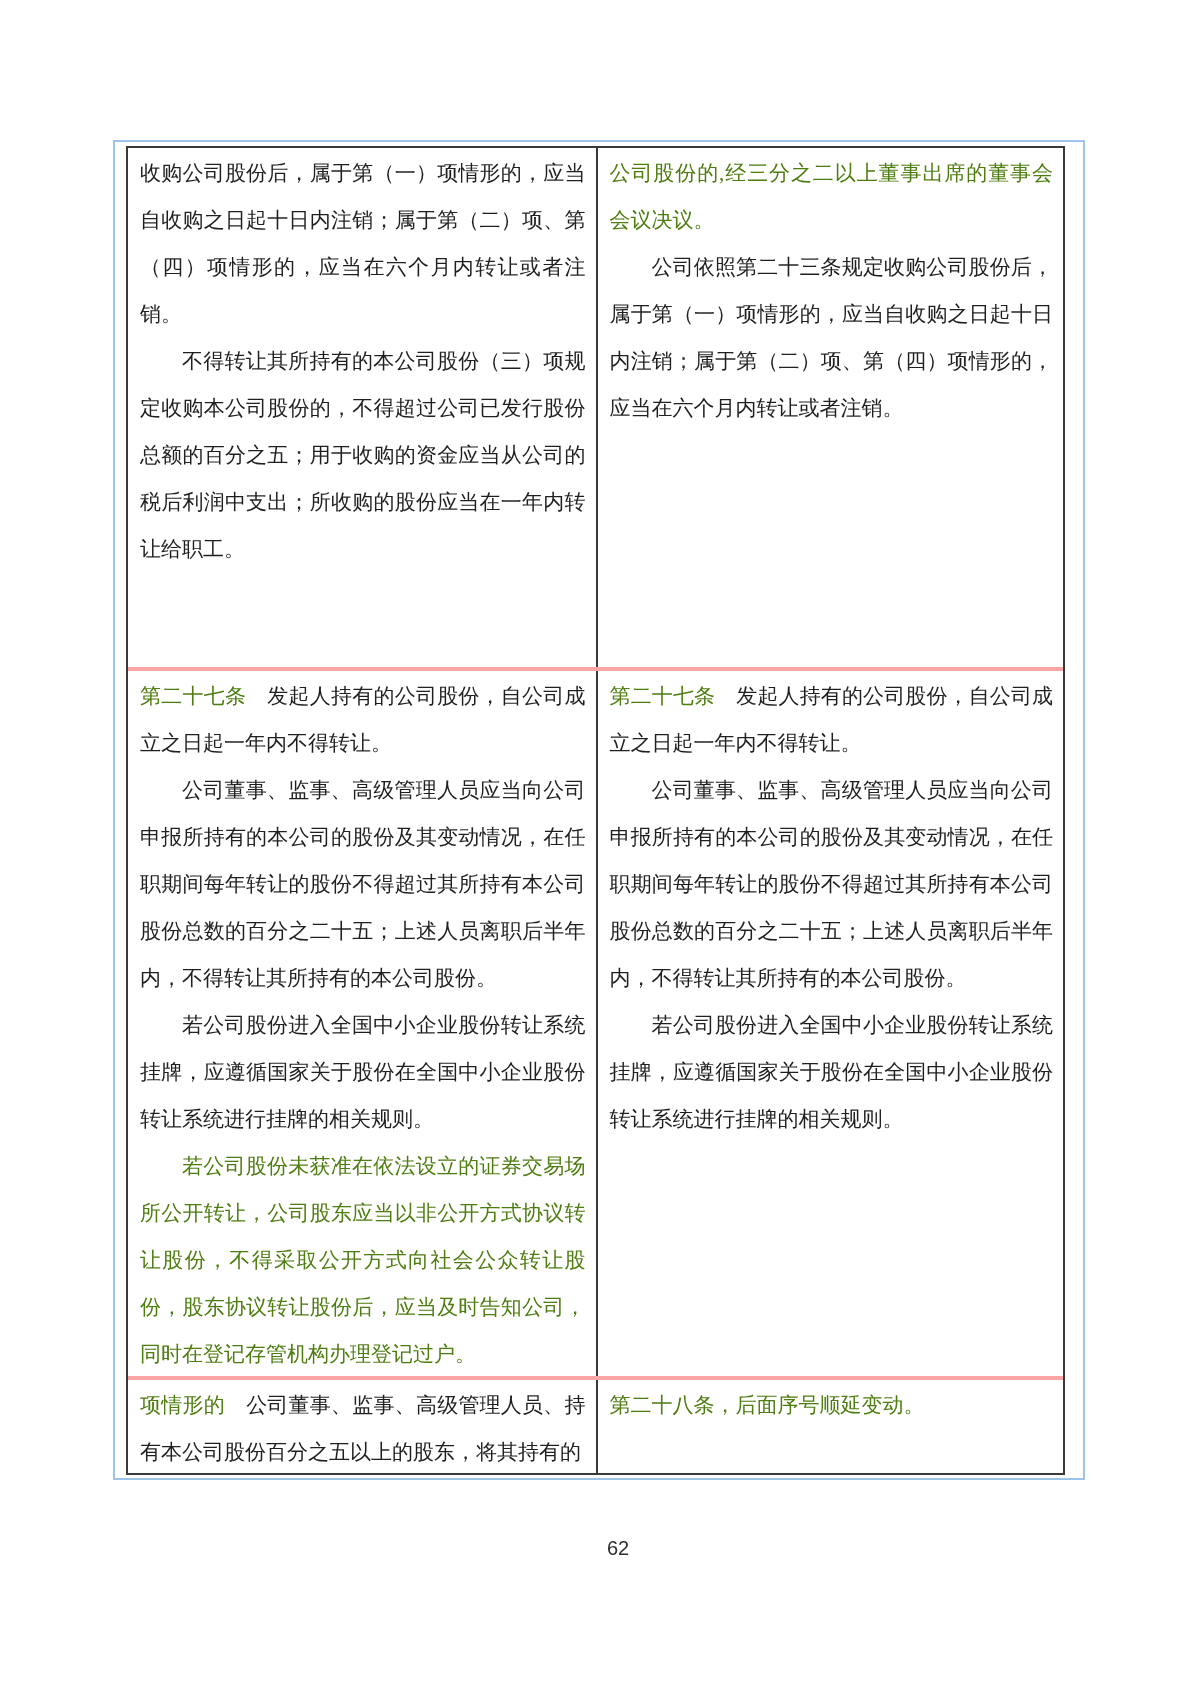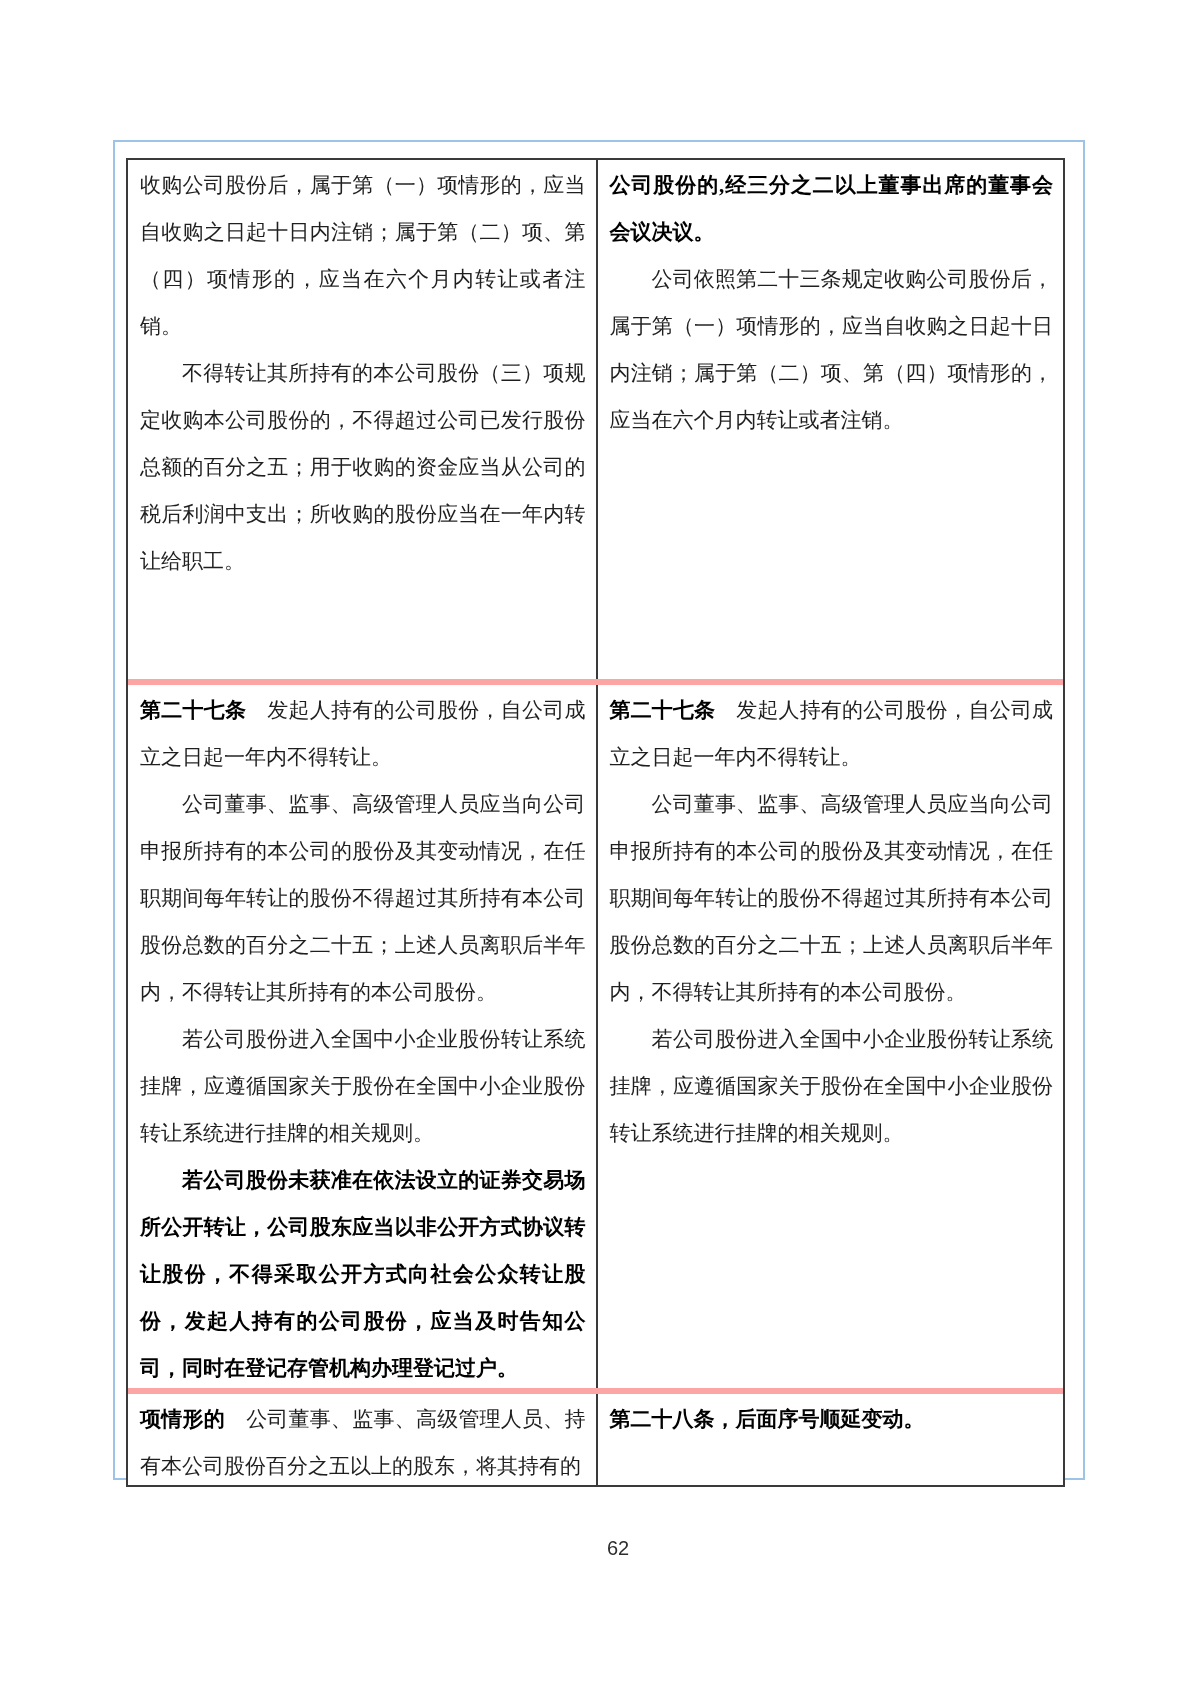--- a/index.html
+++ b/index.html
@@ -5,34 +5,34 @@
   html,body{margin:0;padding:0;}
   body{
     width:1200px;height:1697px;position:relative;background:#ffffff;
     font-family:"Liberation Serif","DejaVu Serif",serif;
   }
   .frame{
     position:absolute;left:113px;top:140px;width:972px;height:1340px;
     border:2px solid #9dc3e6;box-sizing:border-box;background:#ffffff;
   }
   .tbl{
-    position:absolute;left:11px;top:16px;width:939px;
+    position:absolute;left:11px;top:4px;width:939px;
     border:2px solid #3a3a3a;box-sizing:border-box;
     display:flex;flex-direction:column;background:#ffffff;
   }
   .trow{display:grid;grid-template-columns:1fr 1fr;box-sizing:border-box;}
-  .trow + .trow{border-top:6px solid #fca5a5;}
+  .trow + .trow{border-top:4px solid #fca5a5;}
   .r1{height:519px;}
   .r2{height:709px;}
   .r3{height:97px;}
   .cell{padding:2px 10px 0 12px;overflow:hidden;box-sizing:border-box;}
   .cR{border-left:2px solid #3a3a3a;}
   .p{margin:0;font-size:21px;line-height:47px;text-align:justify;color:#1f1f1f;letter-spacing:0;}
   .ind{text-indent:2em;}
-  .b{font-weight:700;color:#000000;}
+  .b{font-weight:400;color:#4d7c0f;}
   .pageno{
     position:absolute;left:0;right:0;top:1537px;text-align:center;
     font-family:"Liberation Sans","DejaVu Sans",sans-serif;
     font-size:20px;color:#2e2e2e;transform:translateX(18px);
   }
 </style>
 </head>
 <body>
 
 <div class="frame">
@@ -47,21 +47,21 @@
         <p class="p"><span class="b">公司股份的,经三分之二以上董事出席的董事会会议决议。</span></p>
         <p class="p ind"><span>公司依照第二十三条规定收购公司股份后，属于第（一）项情形的，应当自收购之日起十日内注销；属于第（二）项、第（四）项情形的，应当在六个月内转让或者注销。</span></p>
       </div>
     </div>
 
     <div class="trow r2">
       <div class="cell">
         <p class="p"><span class="b">第二十七条</span><span>　发起人持有的公司股份，自公司成立之日起一年内不得转让。</span></p>
         <p class="p ind"><span>公司董事、监事、高级管理人员应当向公司申报所持有的本公司的股份及其变动情况，在任职期间每年转让的股份不得超过其所持有本公司股份总数的百分之二十五；上述人员离职后半年内，不得转让其所持有的本公司股份。</span></p>
         <p class="p ind"><span>若公司股份进入全国中小企业股份转让系统挂牌，应遵循国家关于股份在全国中小企业股份转让系统进行挂牌的相关规则。</span></p>
-        <p class="p ind"><span class="b">若公司股份未获准在依法设立的证券交易场所公开转让，公司股东应当以非公开方式协议转让股份，不得采取公开方式向社会公众转让股份，发起人持有的公司股份，应当及时告知公司，同时在登记存管机构办理登记过户。</span></p>
+        <p class="p ind"><span class="b">若公司股份未获准在依法设立的证券交易场所公开转让，公司股东应当以非公开方式协议转让股份，不得采取公开方式向社会公众转让股份，股东协议转让股份后，应当及时告知公司，同时在登记存管机构办理登记过户。</span></p>
       </div>
       <div class="cell cR">
         <p class="p"><span class="b">第二十七条</span><span>　发起人持有的公司股份，自公司成立之日起一年内不得转让。</span></p>
         <p class="p ind"><span>公司董事、监事、高级管理人员应当向公司申报所持有的本公司的股份及其变动情况，在任职期间每年转让的股份不得超过其所持有本公司股份总数的百分之二十五；上述人员离职后半年内，不得转让其所持有的本公司股份。</span></p>
         <p class="p ind"><span>若公司股份进入全国中小企业股份转让系统挂牌，应遵循国家关于股份在全国中小企业股份转让系统进行挂牌的相关规则。</span></p>
       </div>
     </div>
 
     <div class="trow r3">
       <div class="cell">

